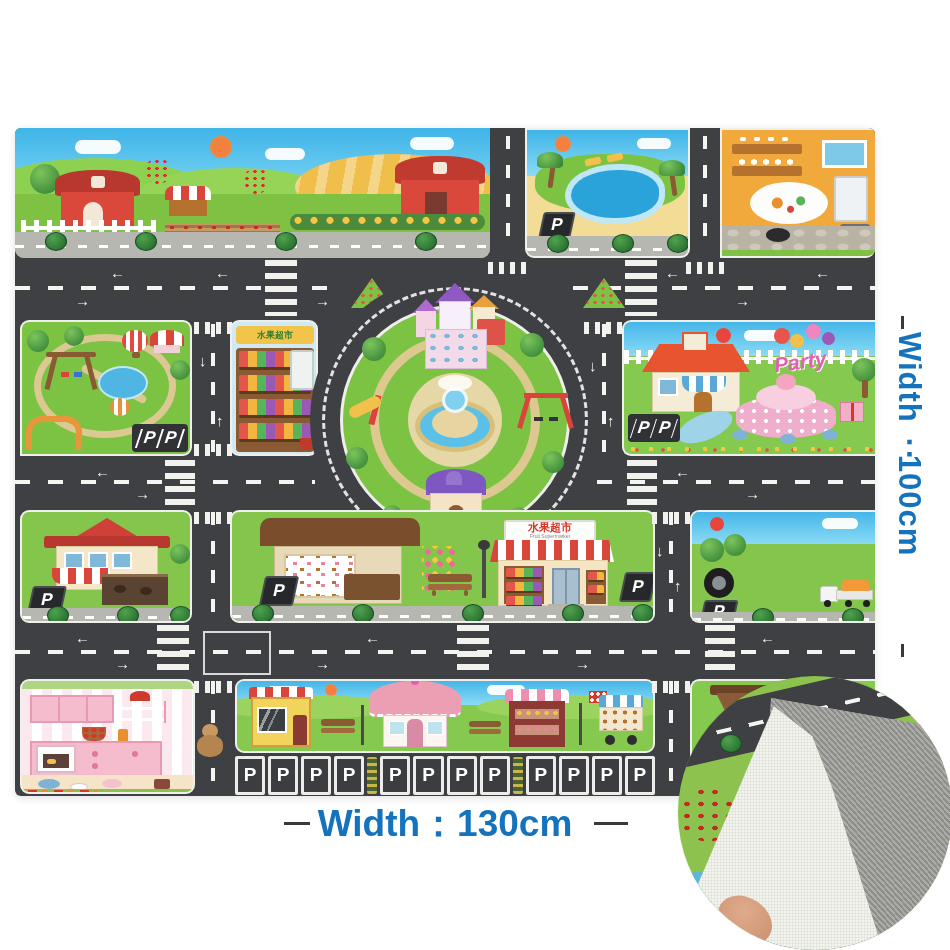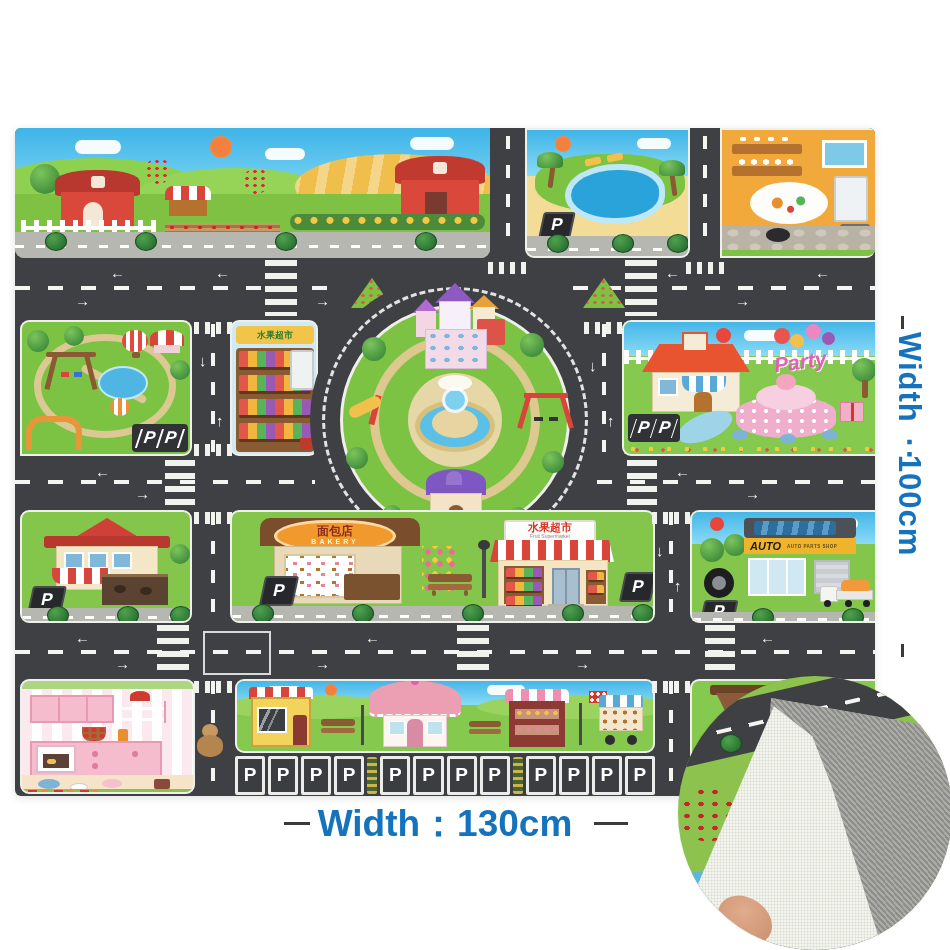--- a/index.html
+++ b/index.html
@@ -319,24 +319,20 @@
       <div class="abs bush" style="left:25px;top:94px"></div>
       <div class="abs bush" style="left:95px;top:94px"></div>
       <div class="abs bush" style="left:148px;top:94px"></div>
     </div>
 
     <div class="abs lane-v" style="left:196px;top:384px;height:106px"></div>
     <div class="abs xwv" style="left:179px;top:384px;width:40px;height:12px"></div>
 
     <div class="abs block" style="left:215px;top:382px;width:425px;height:113px;background:#83c64b">
       <div class="abs" style="left:28px;top:6px;width:160px;height:28px;background:#7a4e2c;border-radius:10px 10px 0 0"></div>
-      <div class="abs" style="left:42px;top:8px;width:122px;height:32px;background:#f2992e;border:3px solid #ffd9a0;border-radius:50%/58%;box-sizing:border-box;display:flex;flex-direction:column;align-items:center;justify-content:center">
-        <span style="font-size:12px;font-weight:bold;color:#8a2b1e;line-height:1">面包店</span>
-        <span style="font-size:7px;font-weight:bold;color:#fff7d0;letter-spacing:3px;line-height:1.3">BAKERY</span>
-      </div>
       <div class="abs" style="left:42px;top:34px;width:128px;height:58px;background:#e8d9b8;border:1px solid #c9b890;box-sizing:border-box"></div>
       <div class="abs" style="left:52px;top:42px;width:72px;height:44px;background:#fff;border:2px solid #d9c9a0;box-sizing:border-box;background-image:radial-gradient(#e8839a 2px,transparent 2.5px),radial-gradient(#b5722f 2px,transparent 2.5px);background-size:14px 11px,16px 13px;background-position:2px 2px,8px 7px"></div>
       <div class="abs" style="left:112px;top:62px;width:56px;height:26px;background:#7a5230;border-radius:2px"></div>
       <div class="abs" style="left:190px;top:34px;width:34px;height:46px;background-image:radial-gradient(#f2679a 2.5px,transparent 3px),radial-gradient(#f6c83f 2.5px,transparent 3px);background-size:12px 12px,14px 14px;background-position:0 0,6px 7px"></div>
       <div class="abs" style="left:196px;top:62px;width:44px;height:22px">
         <div class="abs bench-back" style="left:0;top:0;width:44px;height:8px"></div>
         <div class="abs bench-seat" style="left:0;top:10px;width:44px;height:6px"></div>
         <div class="abs trunk" style="left:4px;top:16px;width:4px;height:6px"></div>
         <div class="abs trunk" style="left:36px;top:16px;width:4px;height:6px"></div>
       </div>
@@ -377,30 +373,20 @@
     <div class="abs xwv" style="left:637px;top:384px;width:40px;height:12px"></div>
     <span class="abs ar" style="left:641px;top:415px">↓</span>
     <span class="abs ar" style="left:659px;top:450px">↑</span>
 
     <div class="abs block" style="left:675px;top:382px;width:185px;height:113px;background:#83c64b;border-right:none;border-radius:9px 0 0 9px">
       <div class="abs" style="left:0;top:0;width:185px;height:32px;background:linear-gradient(#45b6e8,#8adbf5)"></div>
       <div class="abs cloud" style="left:130px;top:6px;width:36px;height:11px"></div>
       <div class="abs" style="left:18px;top:5px;width:14px;height:14px;border-radius:50%;background:#e8453c"></div>
       <div class="abs tree" style="left:8px;top:26px;width:24px;height:24px"></div>
       <div class="abs tree" style="left:32px;top:22px;width:22px;height:22px"></div>
-      <div class="abs" style="left:52px;top:6px;width:112px;height:82px">
-        <div class="abs" style="left:0;top:0;width:112px;height:20px;background:#4c5158;border-radius:4px"></div>
-        <div class="abs" style="left:10px;top:3px;width:82px;height:14px;background:repeating-linear-gradient(100deg,#2d6e9e 0 9px,#5a9cc8 9px 15px);border-radius:3px"></div>
-        <div class="abs" style="left:0;top:20px;width:112px;height:16px;background:#f0b42c;display:flex;align-items:center;gap:6px;padding:0 6px;box-sizing:border-box">
-          <span style="font-size:11px;font-weight:bold;color:#1c1c1c;font-style:italic">AUTO</span>
-          <span style="font-size:4.5px;font-weight:bold;color:#5a4a1a;letter-spacing:.5px">AUTO PARTS SHOP</span>
-        </div>
-        <div class="abs" style="left:4px;top:40px;width:58px;height:38px;background:#cfe8f2;border:2px solid #fff;box-sizing:border-box;background-image:linear-gradient(90deg,transparent 17px,#fff 17px,#fff 19px,transparent 19px,transparent 36px,#fff 36px,#fff 38px,transparent 38px)"></div>
-        <div class="abs" style="left:70px;top:42px;width:36px;height:34px;background:repeating-linear-gradient(0deg,#c8ccd0 0 5px,#d8dce0 5px 9px);border:2px solid #b8bcc0;box-sizing:border-box"></div>
-      </div>
       <div class="abs" style="left:12px;top:56px;width:30px;height:30px;border-radius:50%;background:#8a8f94;border:8px solid #1e1e20;box-sizing:border-box"></div>
       <div class="abs" style="left:128px;top:66px;width:54px;height:28px">
         <div class="abs" style="left:0;top:8px;width:18px;height:16px;background:#f4f4f2;border:1px solid #c8c8c6;border-radius:3px 2px 0 0;box-sizing:border-box"></div>
         <div class="abs" style="left:16px;top:12px;width:37px;height:10px;background:#e8e8e6;border:1px solid #c8c8c6;box-sizing:border-box"></div>
         <div class="abs" style="left:21px;top:2px;width:29px;height:11px;background:#f29a3a;border-radius:5px 5px 2px 2px"></div>
         <div class="abs" style="left:4px;top:22px;width:7px;height:7px;background:#1e1e20;border-radius:50%"></div>
         <div class="abs" style="left:25px;top:22px;width:7px;height:7px;background:#1e1e20;border-radius:50%"></div>
         <div class="abs" style="left:43px;top:22px;width:7px;height:7px;background:#1e1e20;border-radius:50%"></div>
       </div>
       <div class="abs psign" style="left:10px;top:88px;width:30px;height:20px">

